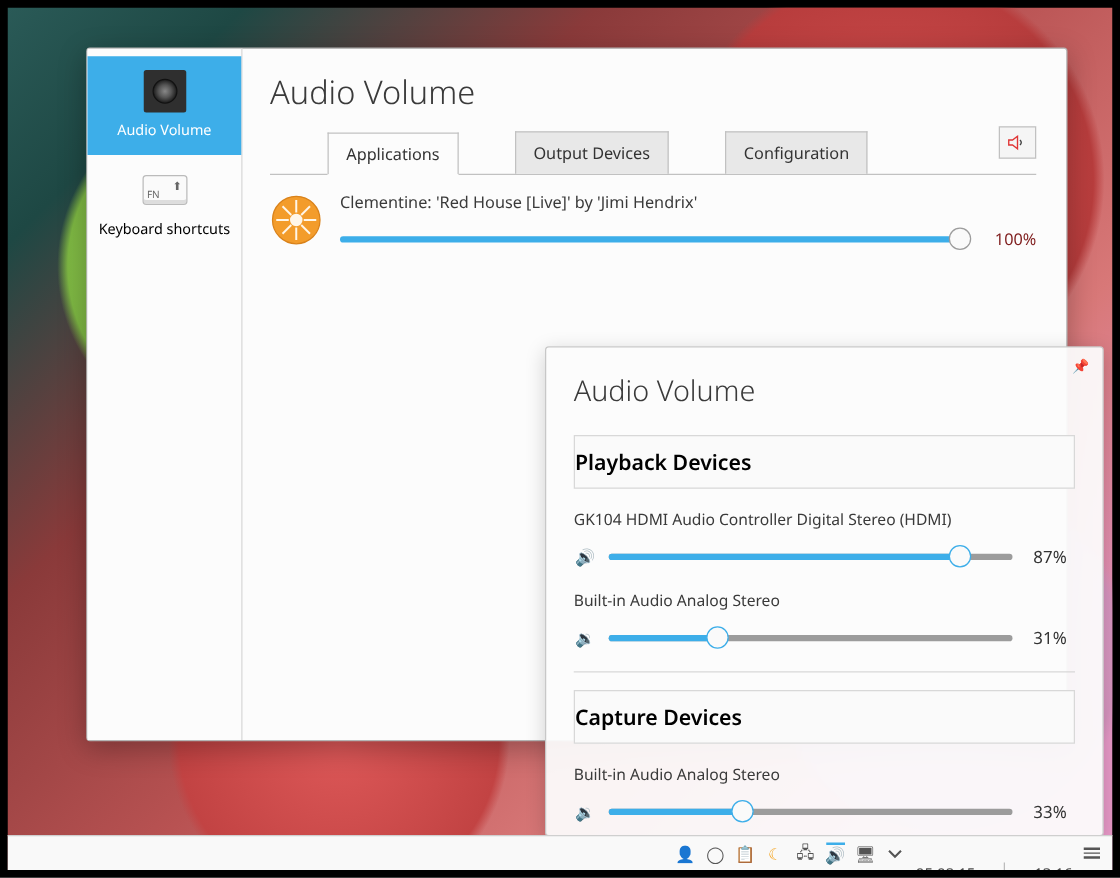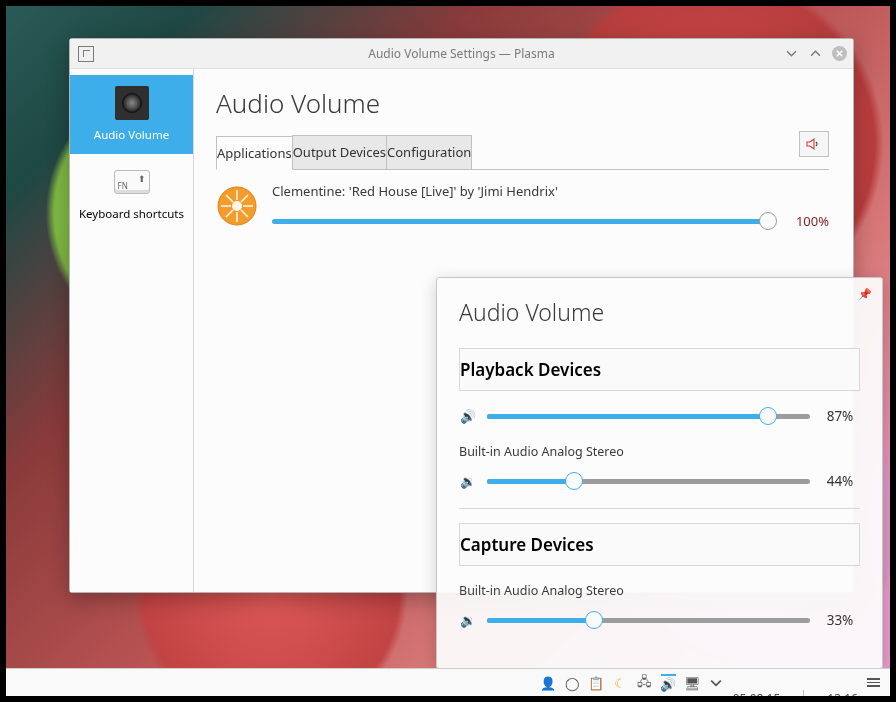--- a/index.html
+++ b/index.html
@@ -45,21 +45,21 @@
 .side-icon { width:36px; height:36px; margin:0 auto 6px; display:flex; align-items:center; justify-content:center; }
 .speaker-wrap { width:34px; height:34px; background:#2f2f2f; display:flex; align-items:center; justify-content:center; border-radius:2px;}
 .speaker-cone { width:20px; height:20px; border-radius:50%; background: radial-gradient(circle,#888 0%,#555 40%,#222 70%); border: 1px solid #111;}
 .fn-key { width:56px; height:24px; background:#fafafa; border:1px solid #bbb; border-radius:3px; box-shadow: inset 0 -3px 0 #ddd; font-size:8px; display:flex; align-items:flex-end; justify-content:flex-start; padding:2px 3px; color:#666; position:relative;}
 .fn-key::after{content:"⬆"; position:absolute; top:1px; right:3px; font-size:9px;}
 
 .content { flex:1; padding: 16px 24px 16px 22px; position: relative; }
 .h1 { font-size: 26px; font-weight: 300; color:#3a3a3a; margin-bottom: 14px; }
 
 .tabbar { display:flex; border-bottom:1px solid #c1c1c1; }
-.tab { padding:7px 0; font-size:13px; background:#e8e8e8; border:1px solid #c1c1c1; border-bottom:none; margin-right:-1px; cursor:pointer; color:#333;}
+.tab { padding:7px 14px; font-size:13px; background:#e8e8e8; border:1px solid #c1c1c1; border-bottom:none; margin-right:-1px; cursor:pointer; color:#333;margin-left:46px;}
 .tab.active { background:#fcfcfc; position:relative; top:1px; border-bottom:1px solid #fcfcfc;}
 .tab.trunc { max-width:82px; white-space:nowrap; overflow:hidden; text-overflow:ellipsis;}
 
 .app-row { display:flex; align-items:center; gap:14px; margin-top:12px; }
 .app-icon { width:42px; height:42px; flex-shrink:0; }
 .app-mid { flex:1; }
 .app-title { font-size:13px; color:#3a3a3a; margin-bottom:12px;}
 .slider-row { display:flex; align-items:center; gap:12px;}
 .track { flex:1; height:5px; background:#3daee9; border-radius:3px; position:relative;}
 .thumb { width:18px; height:18px; background:#fafafa; border:1px solid #9c9c9c; border-radius:50%; position:absolute; top:-7px; transform:translateX(-50%);}
@@ -101,41 +101,20 @@
 .active-ico{ border-top: 2px solid #3daee9; padding-top:2px; margin-top:-2px;}
 
 svg{display:block;}
 </style>
 </head>
 <body>
 
 <div class="wallpaper"></div>
 
 <div class="window">
-  <div class="titlebar">
-    <div class="title-left"></div>
-    <span>Audio Volume Settings — Plasma</span>
-    <div class="title-right">
-      <div class="win-btn">
-          <svg width="11" height="11" viewBox="0 0 10 10">
-            <path d="M1 3 L5 7 L9 3" fill="none" stroke="#7a7a7a" stroke-width="1.3"></path>
-          </svg>
-        </div>
-      <div class="win-btn">
-          <svg width="11" height="11" viewBox="0 0 10 10">
-            <path d="M1 7 L5 3 L9 7" fill="none" stroke="#7a7a7a" stroke-width="1.3"></path>
-          </svg>
-        </div>
-      <div class="win-btn close">
-          <svg width="9" height="9" viewBox="0 0 10 10">
-            <path d="M2 2 L8 8 M8 2 L2 8" stroke="#fff" stroke-width="1.6"></path>
-          </svg>
-        </div>
-    </div>
-  </div>
 
   <div class="window-body">
     <div class="sidebar">
       <div class="side-item selected">
         <div class="side-icon">
             <div class="speaker-wrap">
               <div class="speaker-cone"></div>
             </div>
           </div>
         <span>Audio Volume</span>
@@ -196,39 +175,40 @@
   </div>
 </div>
 
 <div class="popup">
   <div class="pin">📌</div>
   <div class="popup-h1">Audio Volume</div>
 
   <div class="section-head">Playback Devices</div>
 
   <div class="dev-block">
+    <div class="dev-label">GK104 HDMI Audio Controller Digital Stereo (HDMI)</div>
     <div class="dev-row">
       <div class="spk-ico">🔊</div>
       <div class="ptrack">
         <div class="fill" style="width:87%"></div>
         <div class="pthumb" style="left:87%"></div>
       </div>
       <div class="ppct">87%</div>
     </div>
   </div>
 
   <div class="dev-block">
     <div class="dev-label">Built-in Audio Analog Stereo</div>
     <div class="dev-row">
       <div class="spk-ico">🔉</div>
       <div class="ptrack">
         <div class="fill" style="width:27%"></div>
         <div class="pthumb" style="left:27%"></div>
       </div>
-      <div class="ppct">44%</div>
+      <div class="ppct">31%</div>
     </div>
   </div>
 
   <div class="divider"></div>
   <div class="section-head">Capture Devices</div>
 
   <div class="dev-block">
     <div class="dev-label">Built-in Audio Analog Stereo</div>
     <div class="dev-row">
       <div class="spk-ico">🔉</div>

